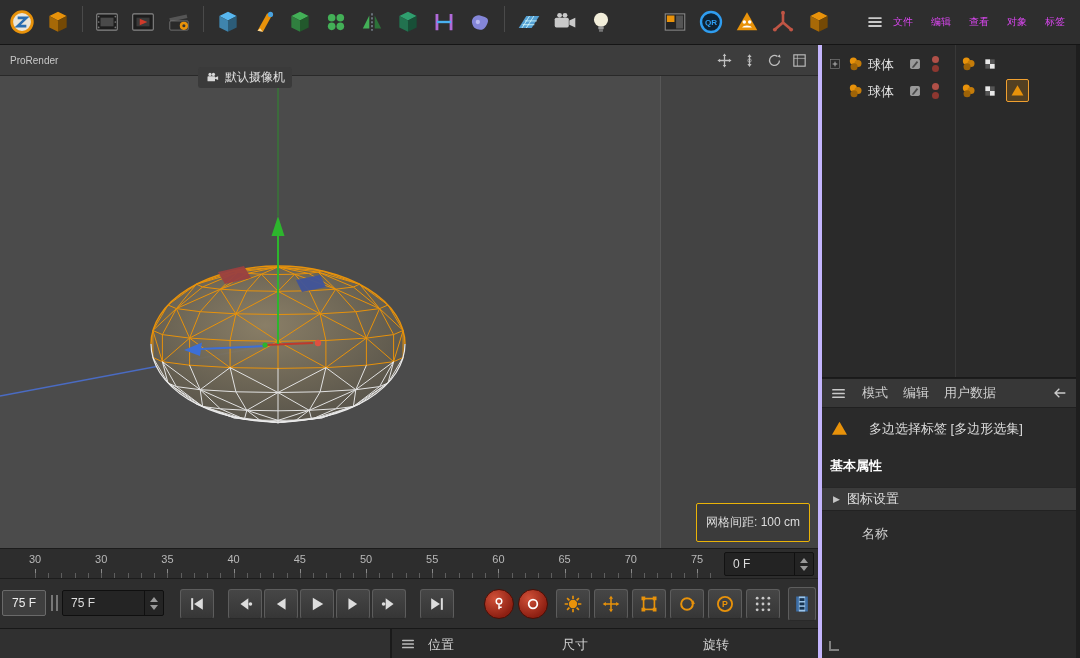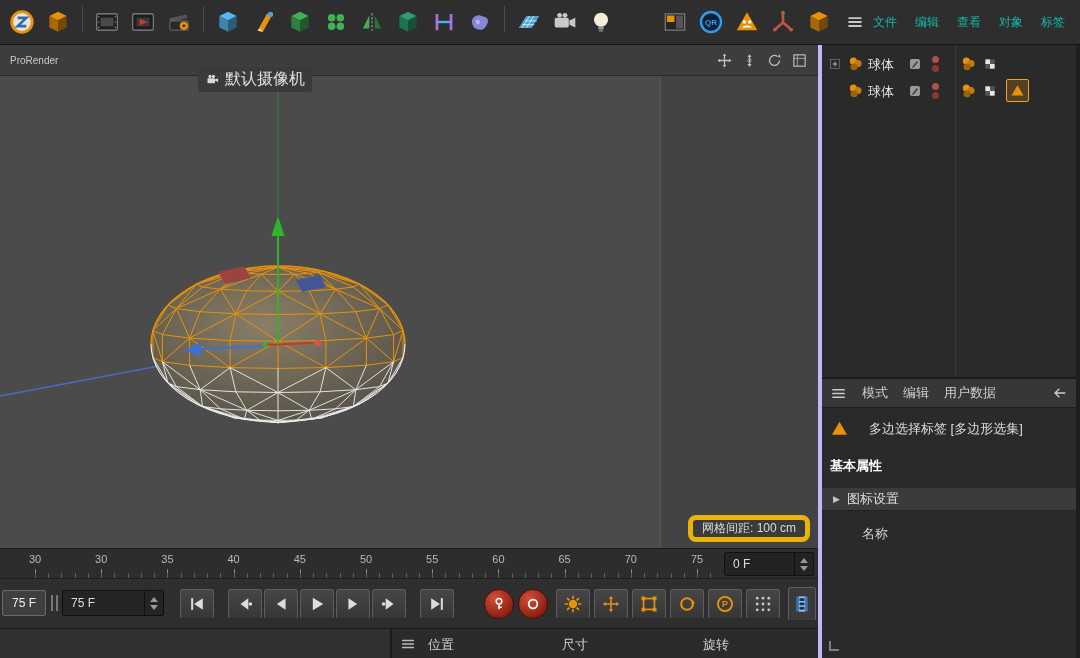--- a/index.html
+++ b/index.html
@@ -10,33 +10,33 @@
   
   .toolbar{position:absolute;left:0;top:0;width:1080px;height:45px;background:#2e2e2e;border-bottom:1px solid #151515;display:flex;align-items:center;padding:0 6px}
   .tb-left{display:flex;gap:4px}
   .ticon{width:32px;height:32px;background:transparent;border:none;border-radius:4px;display:flex;align-items:center;justify-content:center;cursor:pointer}
   .ticon svg{width:26px;height:26px;display:block}
   .tsep{width:1px;height:26px;background:#4a4a4a;margin:0 4px}
   .tgap{width:34px;height:1px}
   .tb-right{margin-left:auto;display:flex;align-items:center}
   .micon{width:18px;height:18px;display:inline-block}
   .micon svg{width:100%;height:100%;display:block}
-  .menu-item{color:#14b8a6;font-size:12px;padding:0 9px;cursor:default;white-space:nowrap}
+  .menu-item{color:#d946ef;font-size:10px;padding:0 9px;cursor:default;white-space:nowrap}
 
   
   .left{position:absolute;left:0;top:45px;width:818px;bottom:0}
   .vp-header{height:31px;background:#3d3d3d;border-bottom:1px solid #292929;display:flex;align-items:center;padding:0 10px;color:#c8c8c8;font-size:10px}
   .vp-tools{margin-left:auto;display:flex;gap:8px;align-items:center}
   .vicon{width:17px;height:17px;display:inline-block;opacity:.9}
   .vicon svg{width:100%;height:100%;display:block}
   .viewport{position:relative;height:472px;background:#4b4b4b;overflow:hidden}
   .vp-dark{position:absolute;left:660px;top:0;width:158px;height:100%;background:#434343;border-left:1px solid #575757;z-index:0}
   #mesh-svg{position:absolute;inset:0;z-index:1}
-  .grid-label{position:absolute;right:8px;bottom:6px;z-index:2;background:#3b3b3b;border:5px solid #eab308;border-radius:8px;padding:0 9px;font-size:12px;color:#dcdcdc}
-  .camera-label{position:absolute;left:198px;top:22px;z-index:10;background:#3a3a3a;border-radius:3px;padding:2px 7px;font-size:16px;color:#e0e0e0;display:inline-flex;align-items:center;gap:5px}
+  .grid-label{position:absolute;right:8px;bottom:6px;z-index:2;background:#3b3b3b;border:1px solid #eab308;border-radius:2px;padding:10px 9px;font-size:12px;color:#dcdcdc}
+  .camera-label{position:absolute;left:198px;top:22px;z-index:10;background:#3a3a3a;border-radius:3px;padding:2px 7px;font-size:12px;color:#e0e0e0;display:inline-flex;align-items:center;gap:5px}
   .camera-label .cam{width:15px;height:15px}
 
   
   .ruler{position:relative;height:30px;background:#2d2d2d;border-top:1px solid #1c1c1c}
   .ruler-ticks{position:absolute;left:0;bottom:0;width:718px;height:100%;
     background-image:repeating-linear-gradient(90deg,#5e5e5e 0 1px,transparent 1px 13.24px),repeating-linear-gradient(90deg,#8a8a8a 0 1px,transparent 1px 66.2px);
     background-size:690px 5px,690px 9px;background-position:35px 100%,35px 100%;background-repeat:no-repeat}
   .tick{position:absolute;top:4px;transform:translateX(-50%);font-size:11px;color:#b8b8b8}
   .endframe{position:absolute;right:4px;top:3px;width:90px;height:24px;background:#232323;border:1px solid #121212;border-radius:2px;color:#ddd;font-size:12px;display:flex;align-items:center;padding-left:8px}
   .spinner{display:flex;flex-direction:column;gap:3px;margin-left:auto;align-self:stretch;justify-content:center;padding:0 5px;border-left:1px solid #101010}

